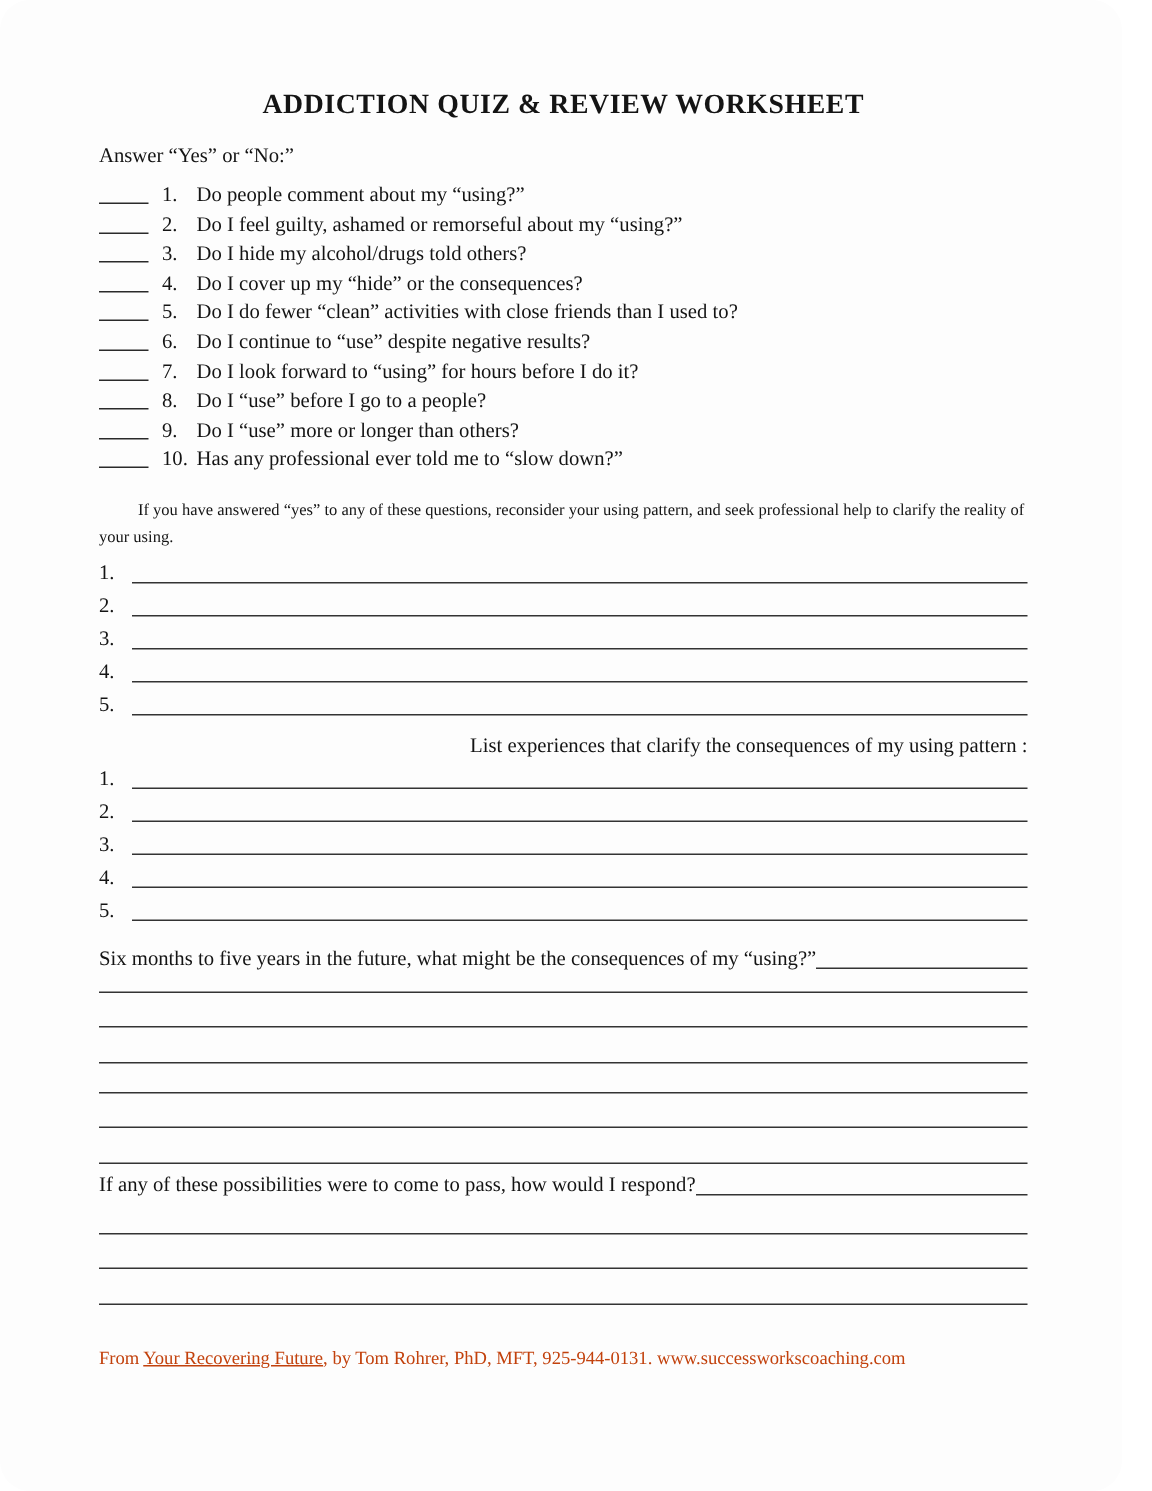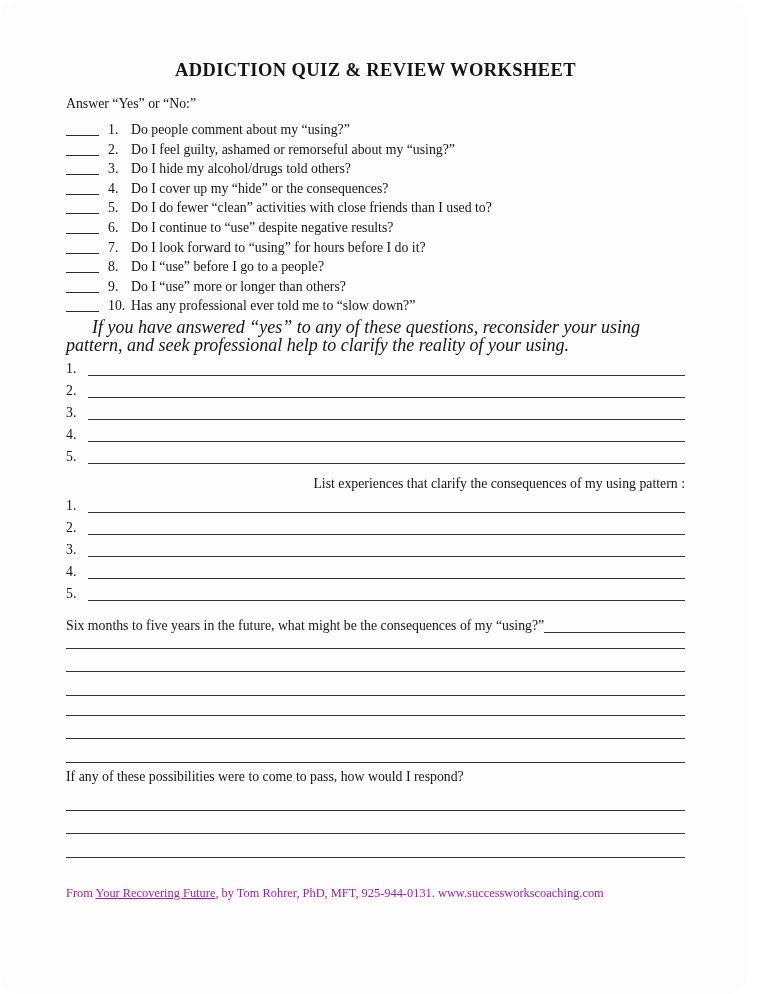--- a/index.html
+++ b/index.html
@@ -48,24 +48,24 @@
     align-self: baseline;
     margin-right: 9px;
     position: relative;
     top: 2px;
     height: 1px;
   }
   .qnum { width: 23px; flex: none; }
   .qtext { white-space: nowrap; }
   
   .advice {
-    font-size: 18px;
+    margin-top: 13px;
+    font-size: 11px;
     line-height: 18.5px;
     text-indent: 26px;
-    font-style: italic;
   }
   
   .section-label {
     font-size: 13.8px;
     line-height: 17px;
     margin-top: 7px;
   }
   .section-label.second { margin-top: 4px; text-align: right; }
   
   .writelines { margin-top: 6px; }
@@ -85,21 +85,21 @@
   }
   
   .q-row {
     display: flex;
     align-items: baseline;
     font-size: 13.8px;
     line-height: 17px;
   }
   .q-row.future { margin-top: 9px; }
   .q-row.bottom { margin-top: 2px; }
-  .q-row.respond { margin-top: 5px; flex-direction: column; }
+  .q-row.respond { margin-top: 5px; }
   .q-label { white-space: nowrap; }
   .q-line {
     flex: 1;
     border-bottom: 1.2px solid #333333;
     position: relative;
     top: 3px;
     height: 1px;
   }
   
   .fullline {
@@ -107,21 +107,21 @@
     height: 23.5px;
   }
   .fullline.first { height: 15px; }
   .fullline.gap20 { height: 20px; }
   .fullline.gap25 { height: 25px; }
   
   .footer {
     margin-top: 27px;
     font-size: 12.4px;
     line-height: 16px;
-    color: #a21caf;
+    color: #c2410c;
   }
   .book-underline { text-decoration: underline; }
 </style>
 </head>
 <body>
 
 <div class="page">
 
   <h1 class="title">ADDICTION QUIZ &amp; REVIEW WORKSHEET</h1>
 

